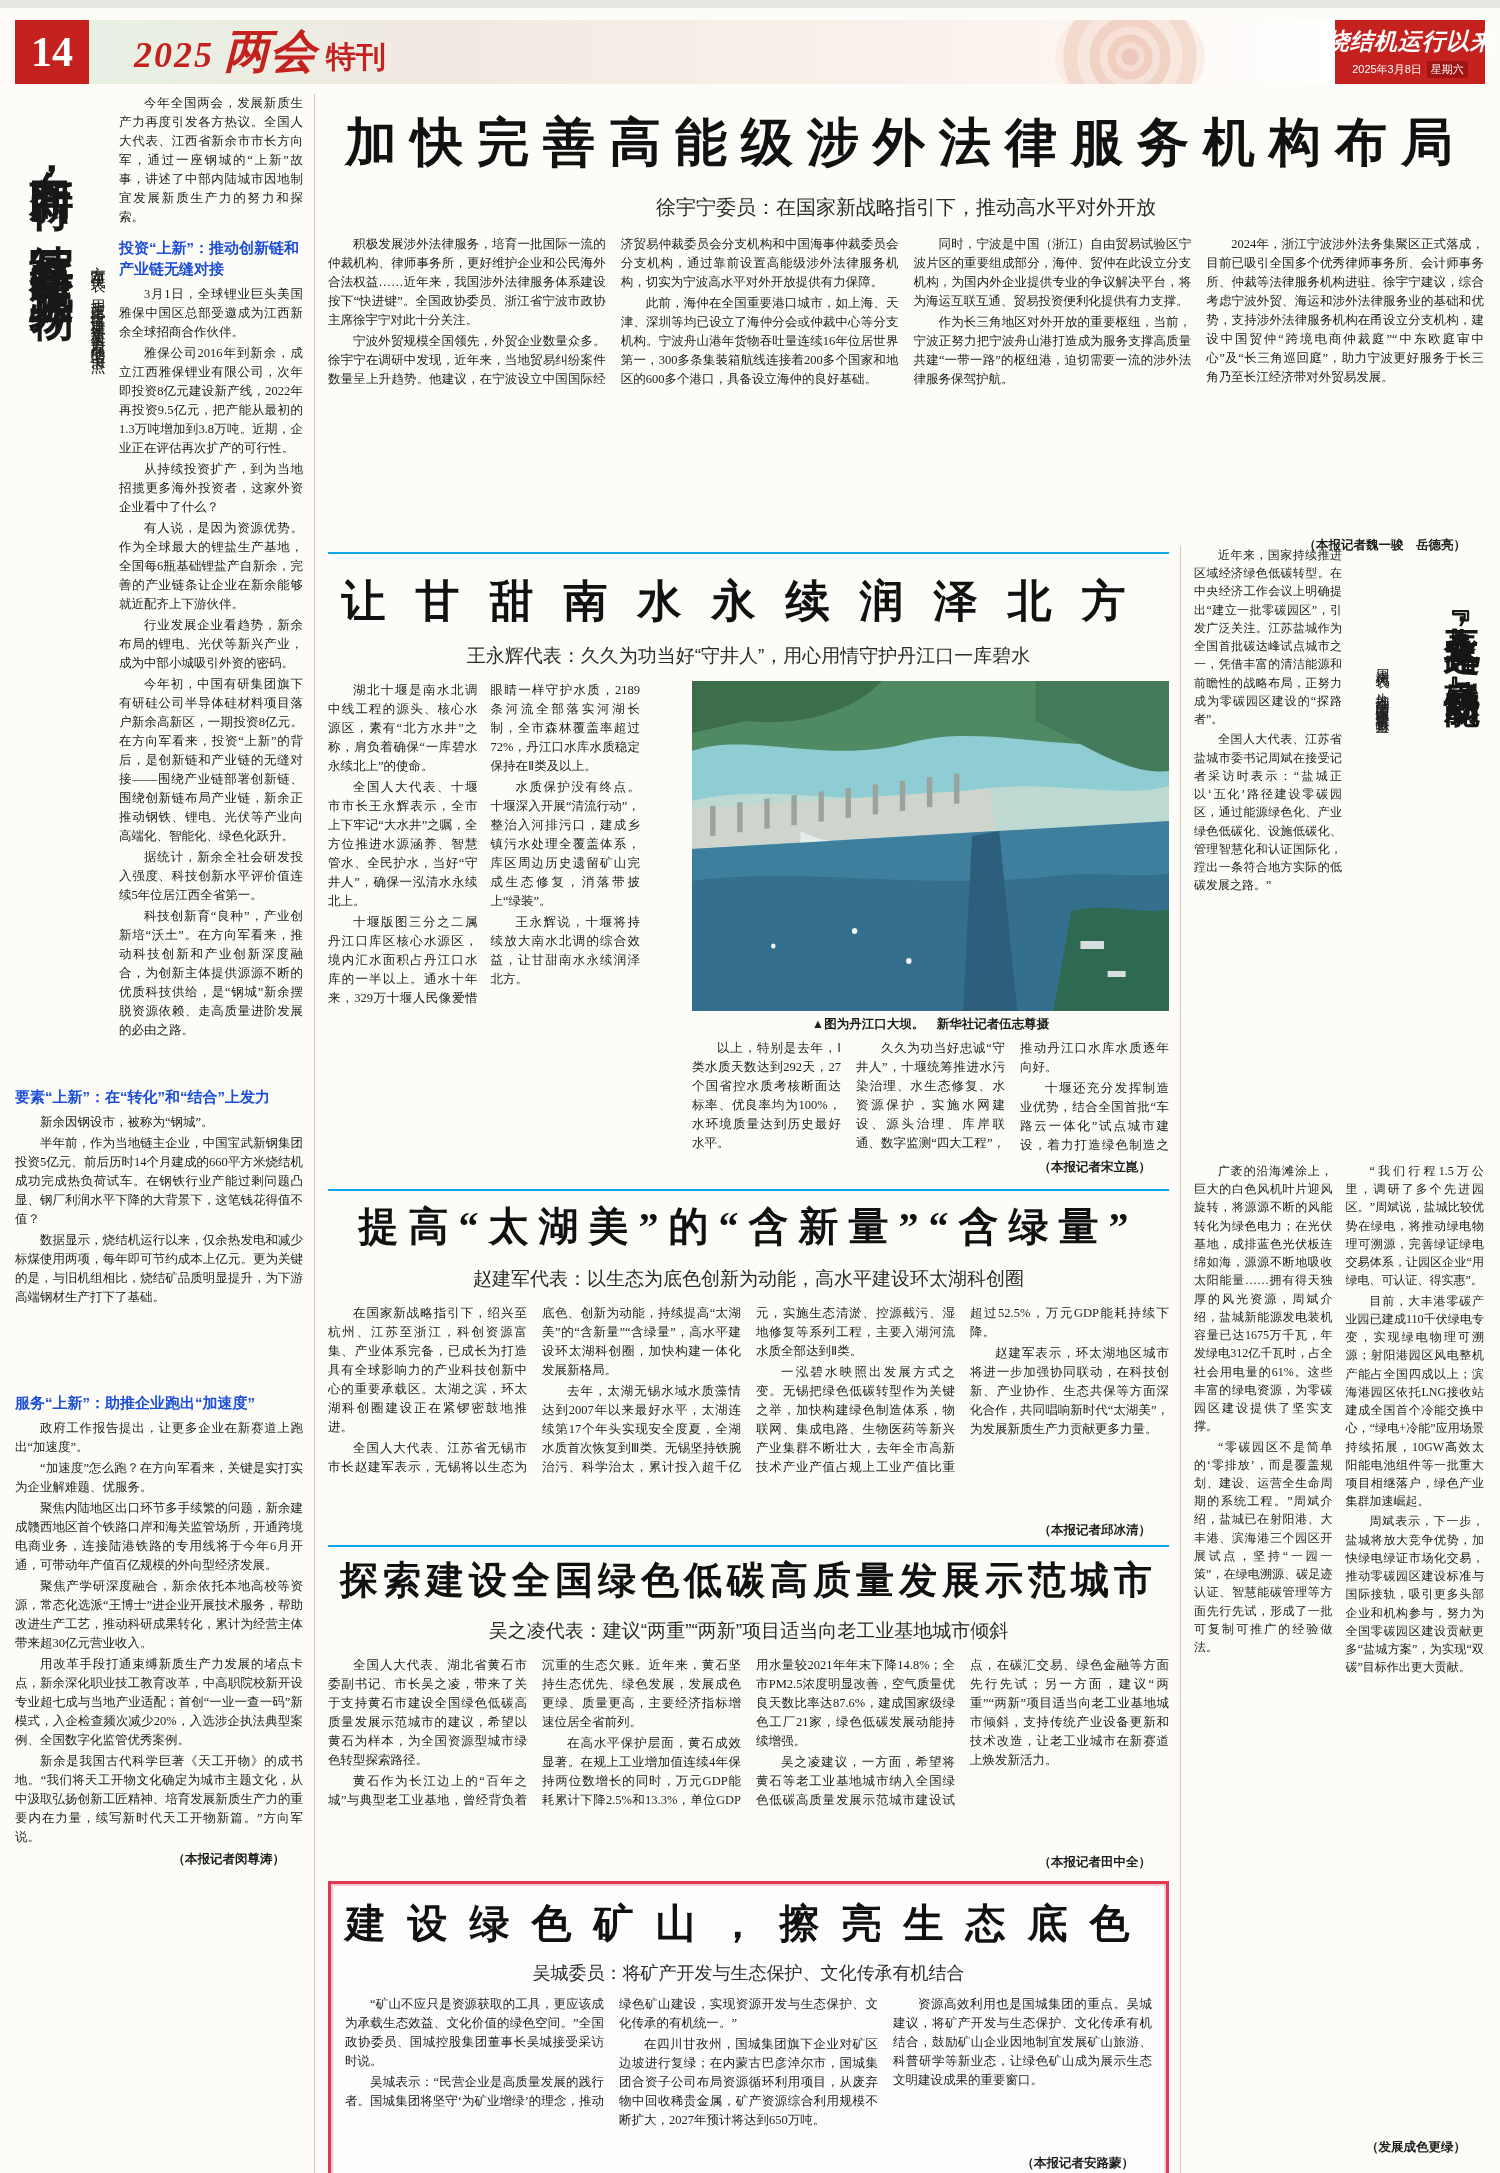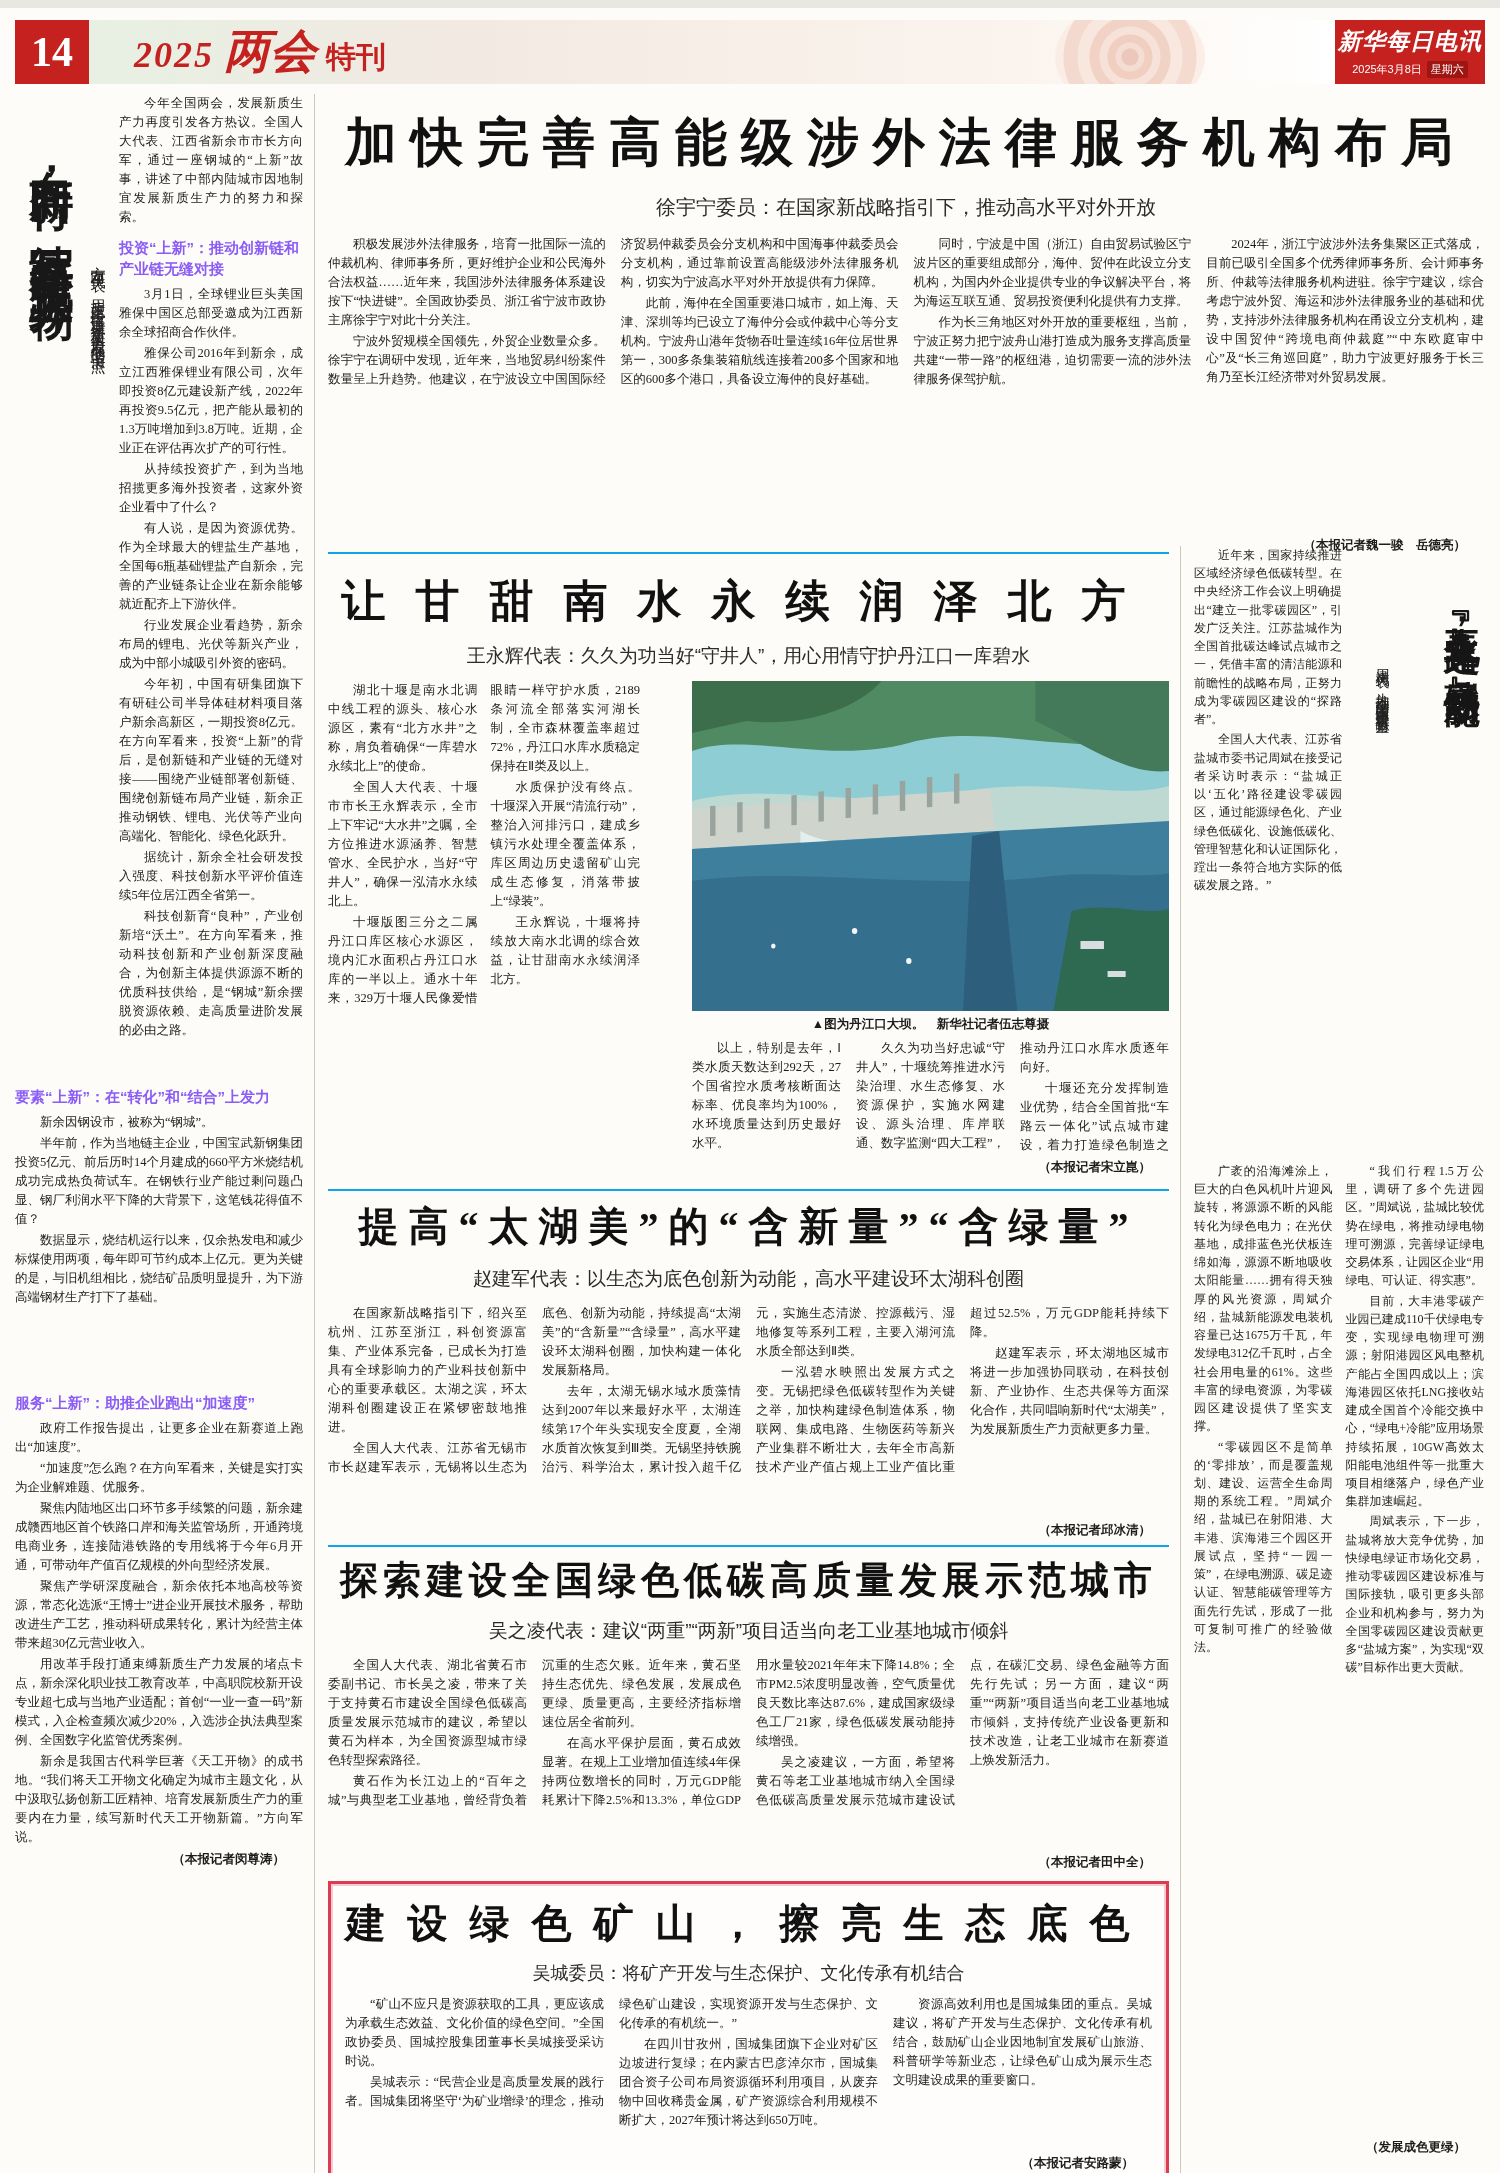--- a/index.html
+++ b/index.html
@@ -57,21 +57,21 @@
     writing-mode:vertical-rl; font-size:44px; font-weight:bold; line-height:1.18;
     letter-spacing:6px; width:62px; color:#181818;
   }
   .vsub {
     writing-mode:vertical-rl; font-size:15px; line-height:1.2; letter-spacing:3px;
     width:30px; padding-top:118px; color:#222; font-family:"Liberation Sans", sans-serif;
   }
   .left-top-text { flex:1; padding-left:12px; overflow:hidden; }
   .sec-head {
     font-family:"Liberation Sans", sans-serif; font-weight:bold; font-size:15px;
-    margin:10px 0 6px 0; line-height:1.4; color:#8b5cf6;
+    margin:10px 0 6px 0; line-height:1.4; color:#1d4ed8;
   }
   .left-sec2 { height:306px; overflow:hidden; margin-top:4px; }
   .left-sec3 { height:700px; overflow:hidden; }
   
   .hl-legal { font-size:52px; letter-spacing:14px; padding-top:14px; }
   .sub-legal { font-size:20px; margin:16px 0 14px 0; }
   .legal-body { columns:4; height:300px; }
   
   .hl-water { font-size:44px; letter-spacing:30px; padding-top:10px; }
   .sub-water { font-size:19px; margin:12px 0 12px 0; }
@@ -123,21 +123,21 @@
     <div class="pageno">14</div>
     <div class="band">
       <div class="band-title">
         <span class="band-year">2025</span>
         <span class="band-lianghui">两会</span>
         <span class="band-suffix">特刊</span>
       </div>
       <div class="rose"></div>
     </div>
     <div class="mast-right">
-      <div class="mast-logo">新华每日电讯</div>
+      <div class="mast-logo">烧结机运行以来</div>
       <div class="mast-date-row">
         <span>2025年3月8日</span>
         <span class="weekday">星期六</span>
       </div>
     </div>
   </div>
 
   <div class="content">
 
     <div class="left-rail">

